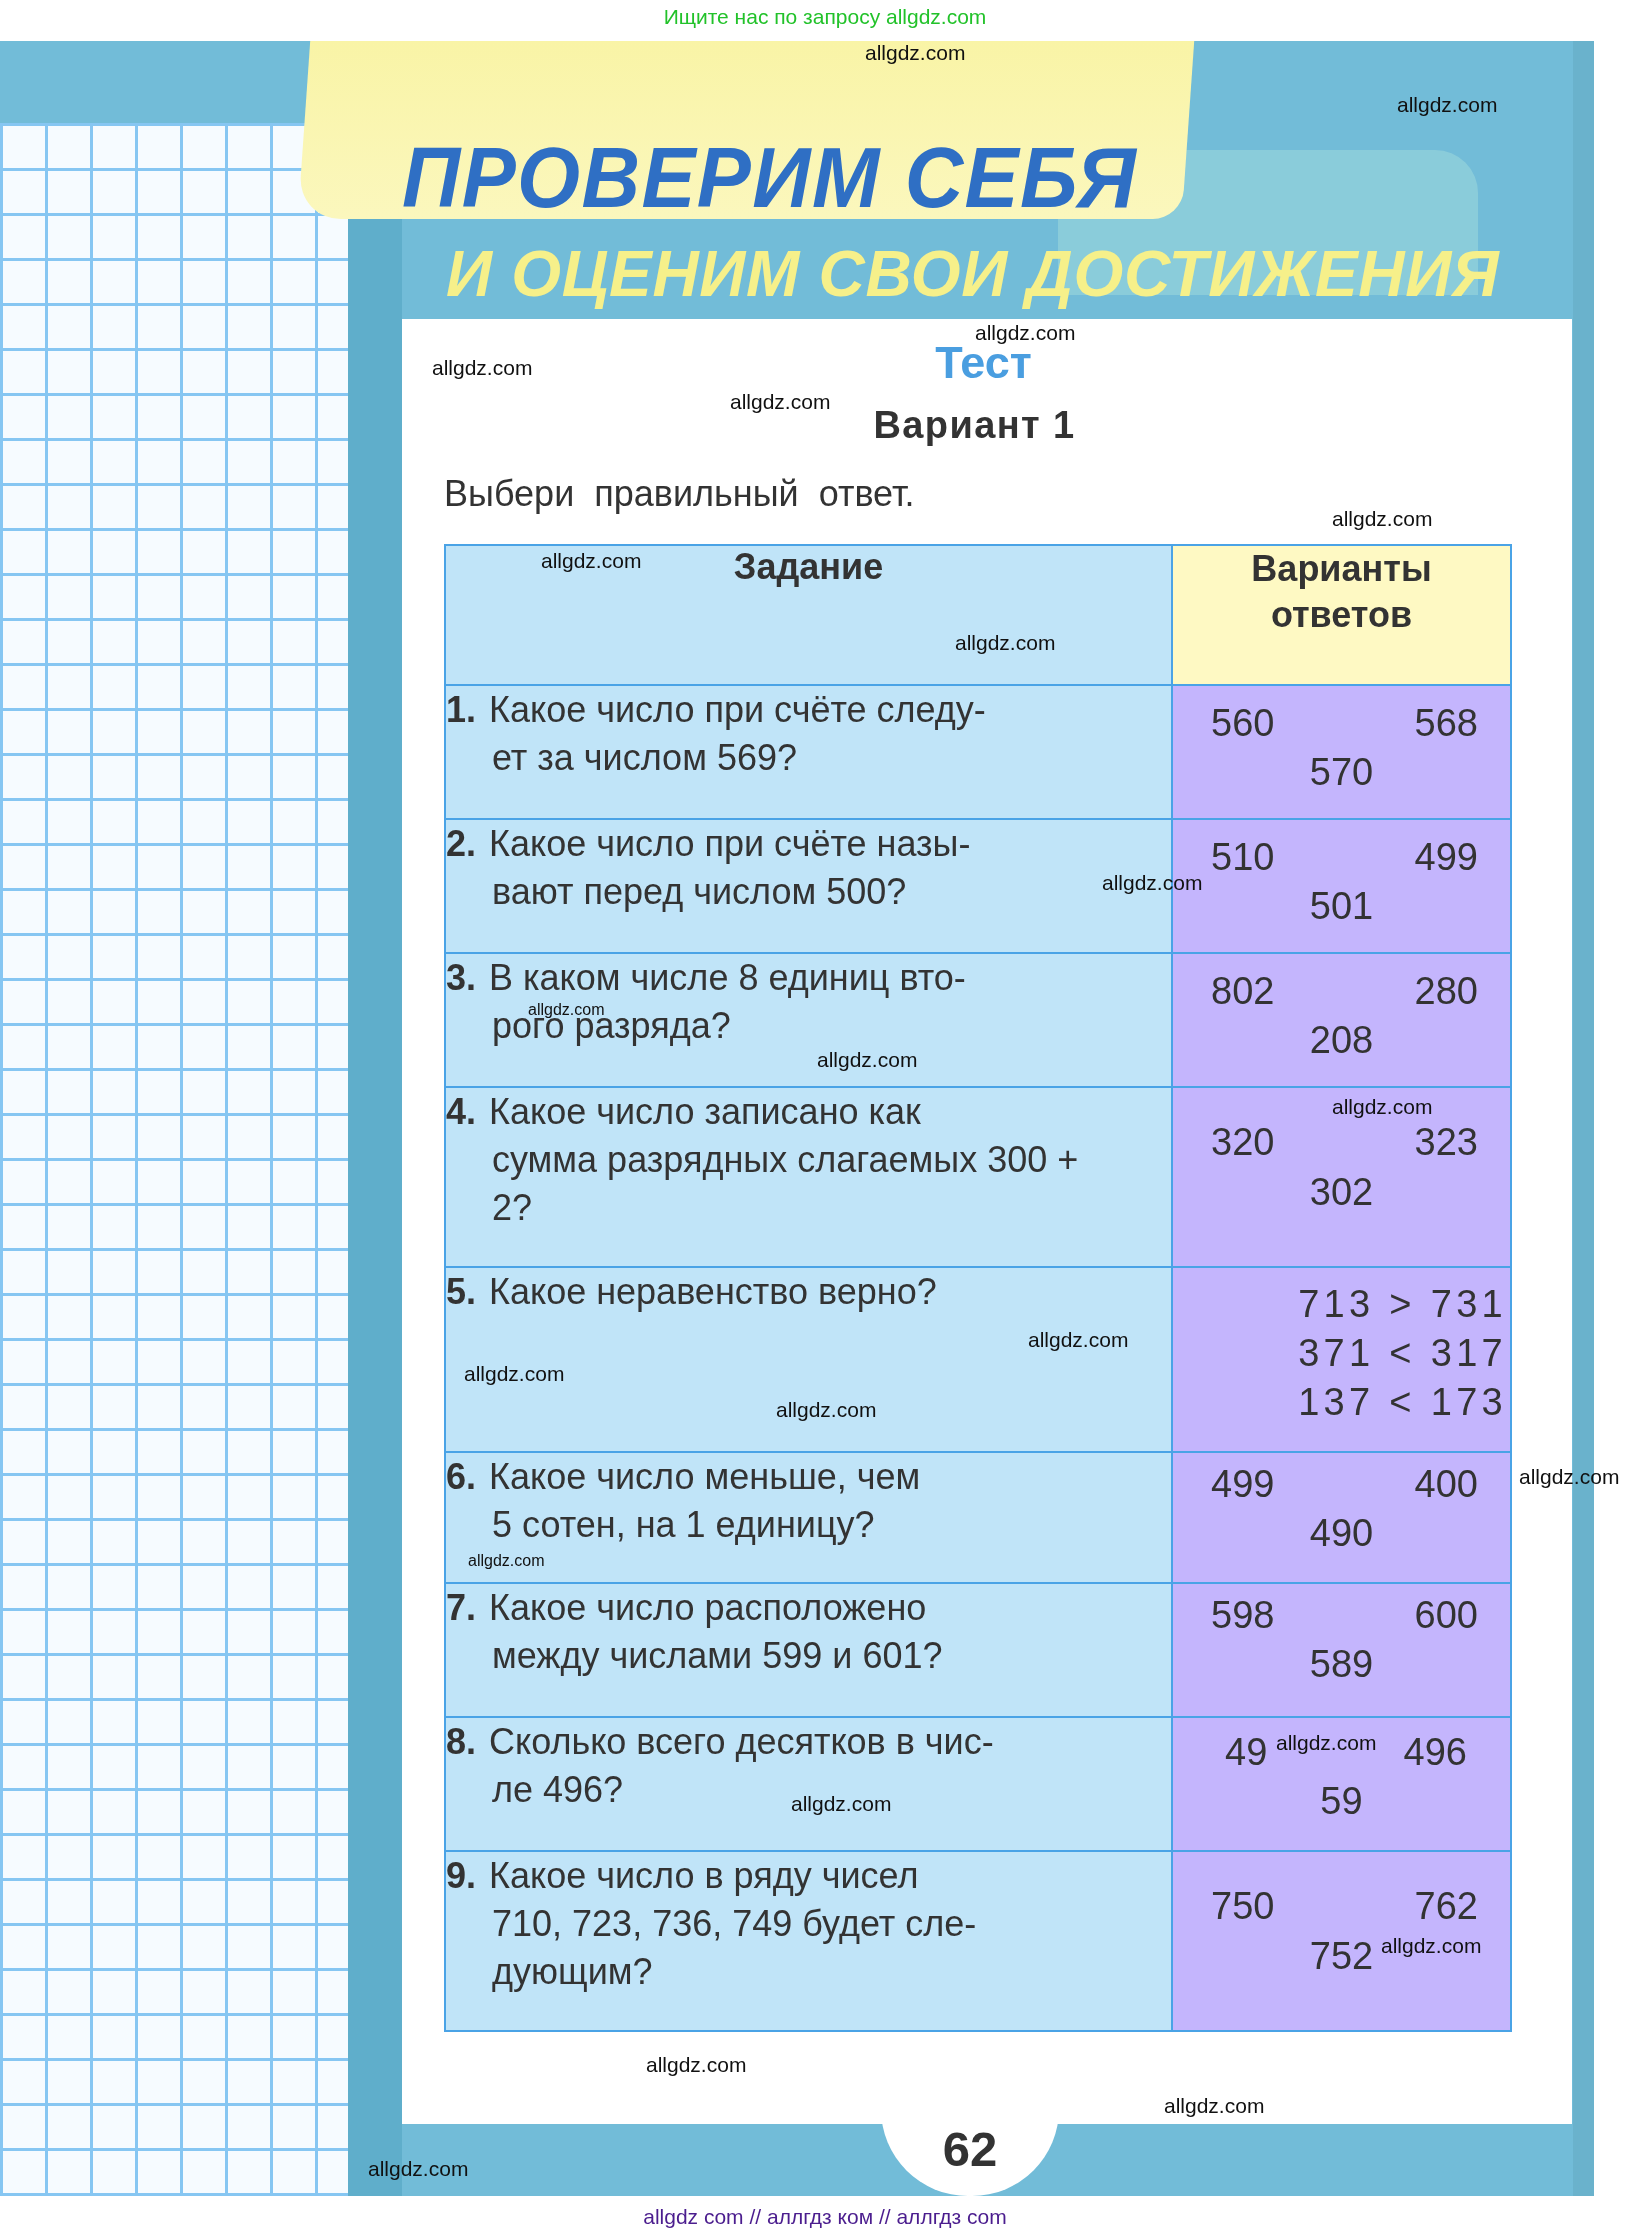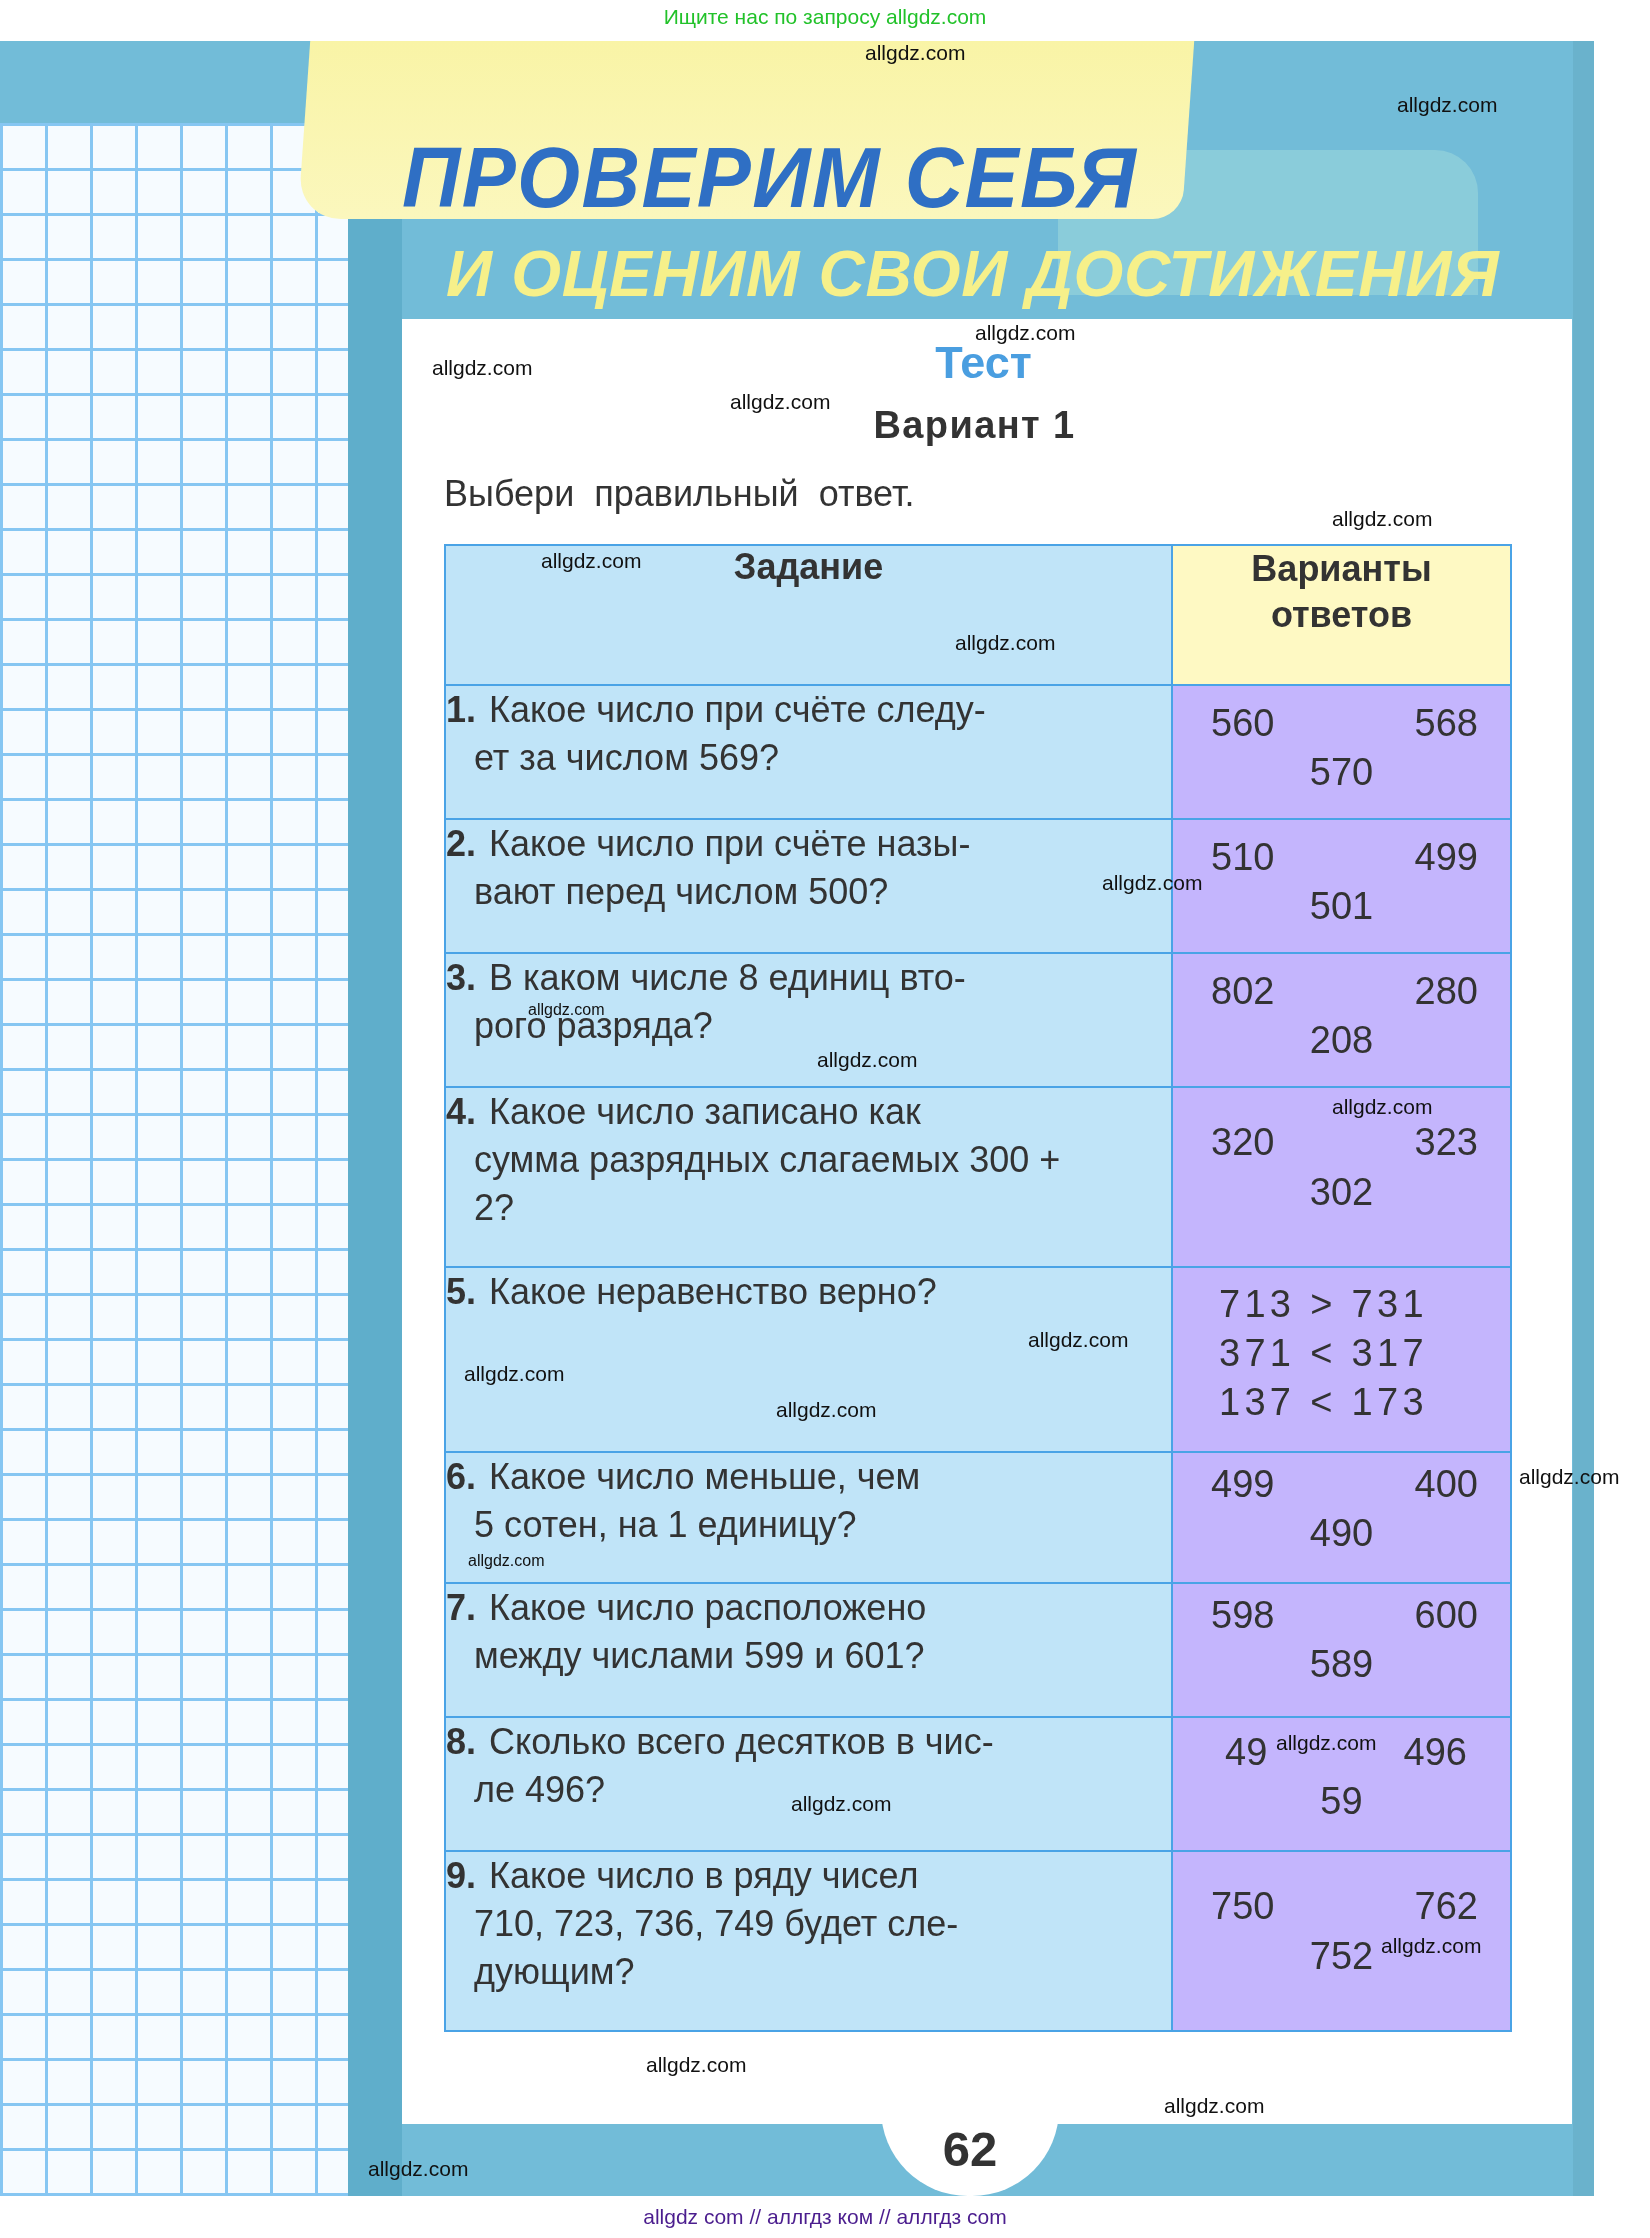--- a/index.html
+++ b/index.html
@@ -24,26 +24,26 @@
   .variant{position:absolute;left:402px;top:404px;width:1145px;text-align:center;font-size:38px;font-weight:bold;color:#333;letter-spacing:1.4px;}
   .instruction{position:absolute;left:444px;top:473px;font-size:36px;color:#333;word-spacing:10px;}
   table.test{position:absolute;left:444px;top:544px;width:1068px;border-collapse:collapse;}
   table.test td,table.test th{border:2.9px solid #4aa3e6;padding:0;vertical-align:top;}
   th.q-head{background:#c0e4f8;width:725px;height:138px;font-size:36px;font-weight:bold;color:#333;vertical-align:middle;}
   th.a-head{background:#fef9c3;height:138px;font-size:36px;font-weight:bold;color:#333;vertical-align:middle;line-height:46px;}
   td.q{background:#c0e4f8;font-size:36px;color:#333;line-height:48px;padding:19px 14.5px 0 19px;}
   td.a{background:#c4b5fd;font-size:38px;color:#333;position:relative;}
   .qnum{font-weight:bold;display:inline-block;width:43px;}
   .qtext{display:inline-block;width:638px;vertical-align:top;text-align:justify;text-align-last:left;}
-  .qtext-rest{display:block;padding-left:28px;}
+  .qtext-rest{display:block;padding-left:46px;}
   .opt{position:absolute;}
   .opt.left{left:38px;}
   .opt.right{right:32px;}
   .opt.mid{left:0;right:0;text-align:center;}
-  .ineq{position:absolute;left:0;right:3px;text-align:left;letter-spacing:4.3px;margin-left:46px;}
+  .ineq{position:absolute;left:0;right:3px;text-align:right;letter-spacing:4.3px;margin-left:46px;}
   .wm{position:absolute;font-size:21px;color:#111;font-family:"Liberation Sans",sans-serif;}
   .wm.small{font-size:16px;}
 </style>
 </head>
 <body>
 
 <div class="top-banner">Ищите нас по запросу allgdz.com</div>
 
 <div class="page">
   <div class="grid"></div>

